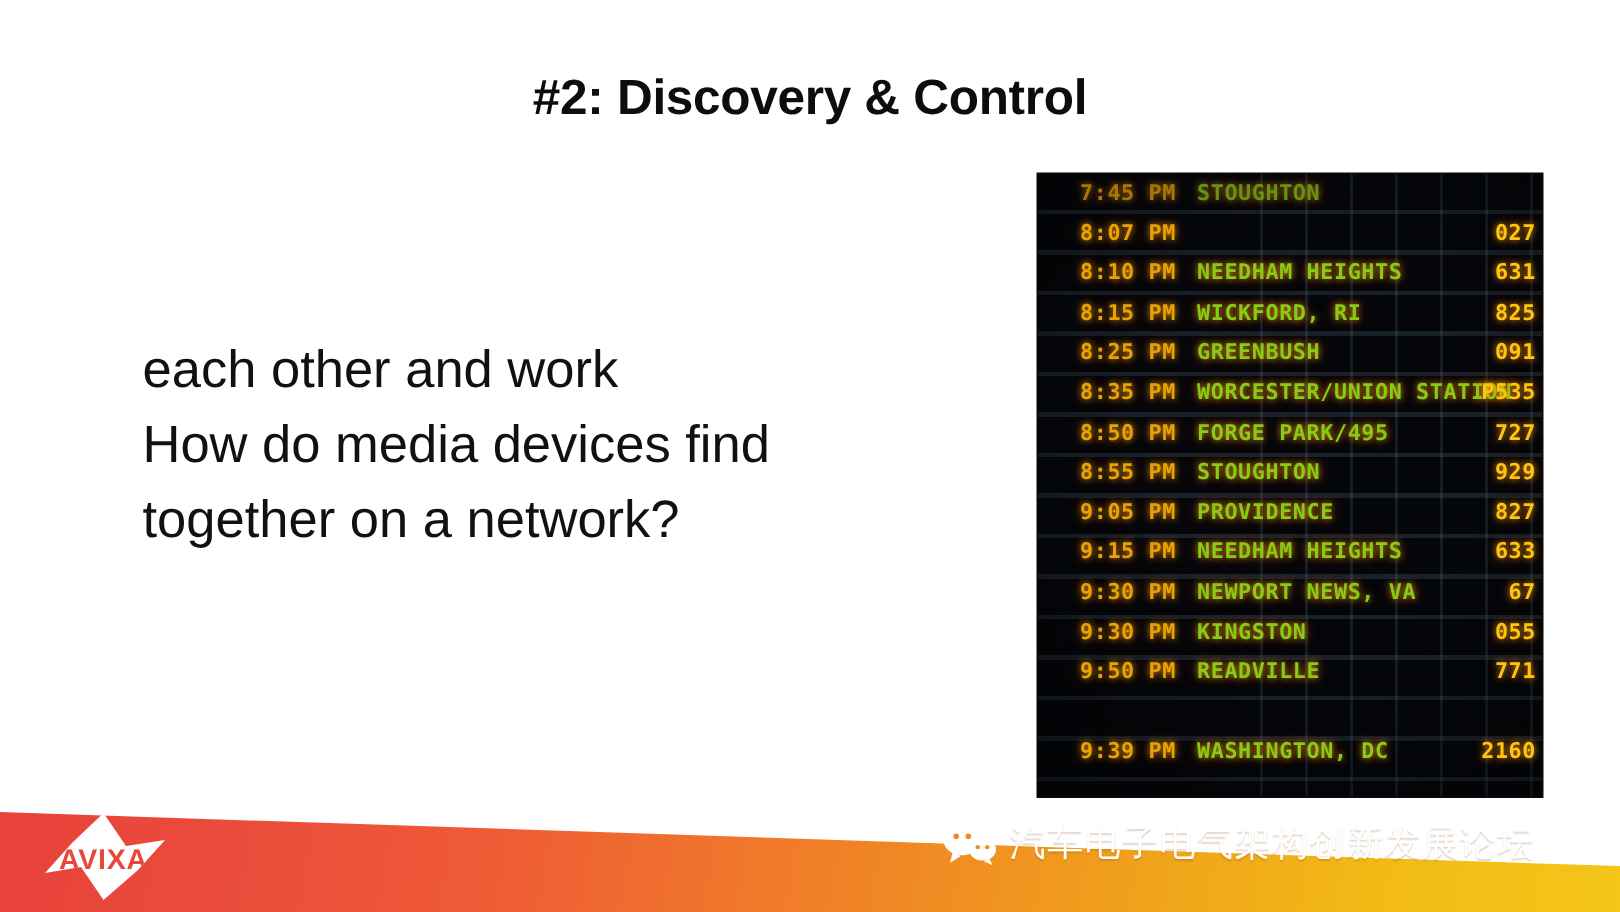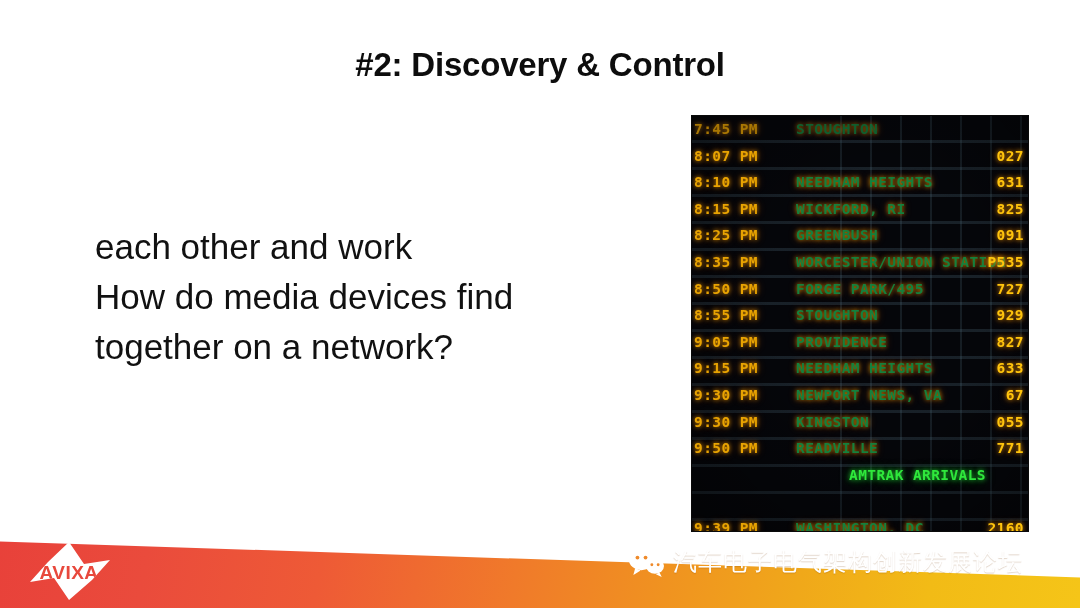--- a/index.html
+++ b/index.html
@@ -104,32 +104,33 @@
     position: relative;
     height: 26.6px;
     line-height: 26.6px;
     white-space: nowrap;
     font-family: "DejaVu Sans Mono", monospace;
     font-size: 14.5px;
     font-weight: bold;
     letter-spacing: 0.4px;
     color: #f2b705;
     text-shadow: 0 0 4px rgba(255,170,0,0.75), 0 0 9px rgba(255,120,0,0.45);
+    margin-left: 26px;
   }
   .brow .t {
     position: absolute;
     left: 2px;
     width: 84px;
     text-align: left;
     color: #e8a302;
   }
   .brow .d {
     position: absolute;
-    left: 104px;
-    color: #15803d;
+    left: 80px;
+    color: #84cc16;
   }
   .brow .n {
     position: absolute;
     right: 4px;
     text-align: right;
     color: #ffc40d;
     padding-left: 11px;
   }
 
   
@@ -271,23 +272,20 @@
         <div class="brow">
           <span class="t">9:30 PM</span>
           <span class="d">KINGSTON</span>
           <span class="n">055</span>
         </div>
         <div class="brow">
           <span class="t">9:50 PM</span>
           <span class="d">READVILLE</span>
           <span class="n">771</span>
         </div>
-        <div class="brow banner">
-          <span class="d">AMTRAK ARRIVALS</span>
-        </div>
         <div class="brow spacer"> </div>
         <div class="brow">
           <span class="t">9:39 PM</span>
           <span class="d">WASHINGTON, DC</span>
           <span class="n">2160</span>
         </div>
       </div>
 
     <div class="board-vignette"></div>
   </div>

